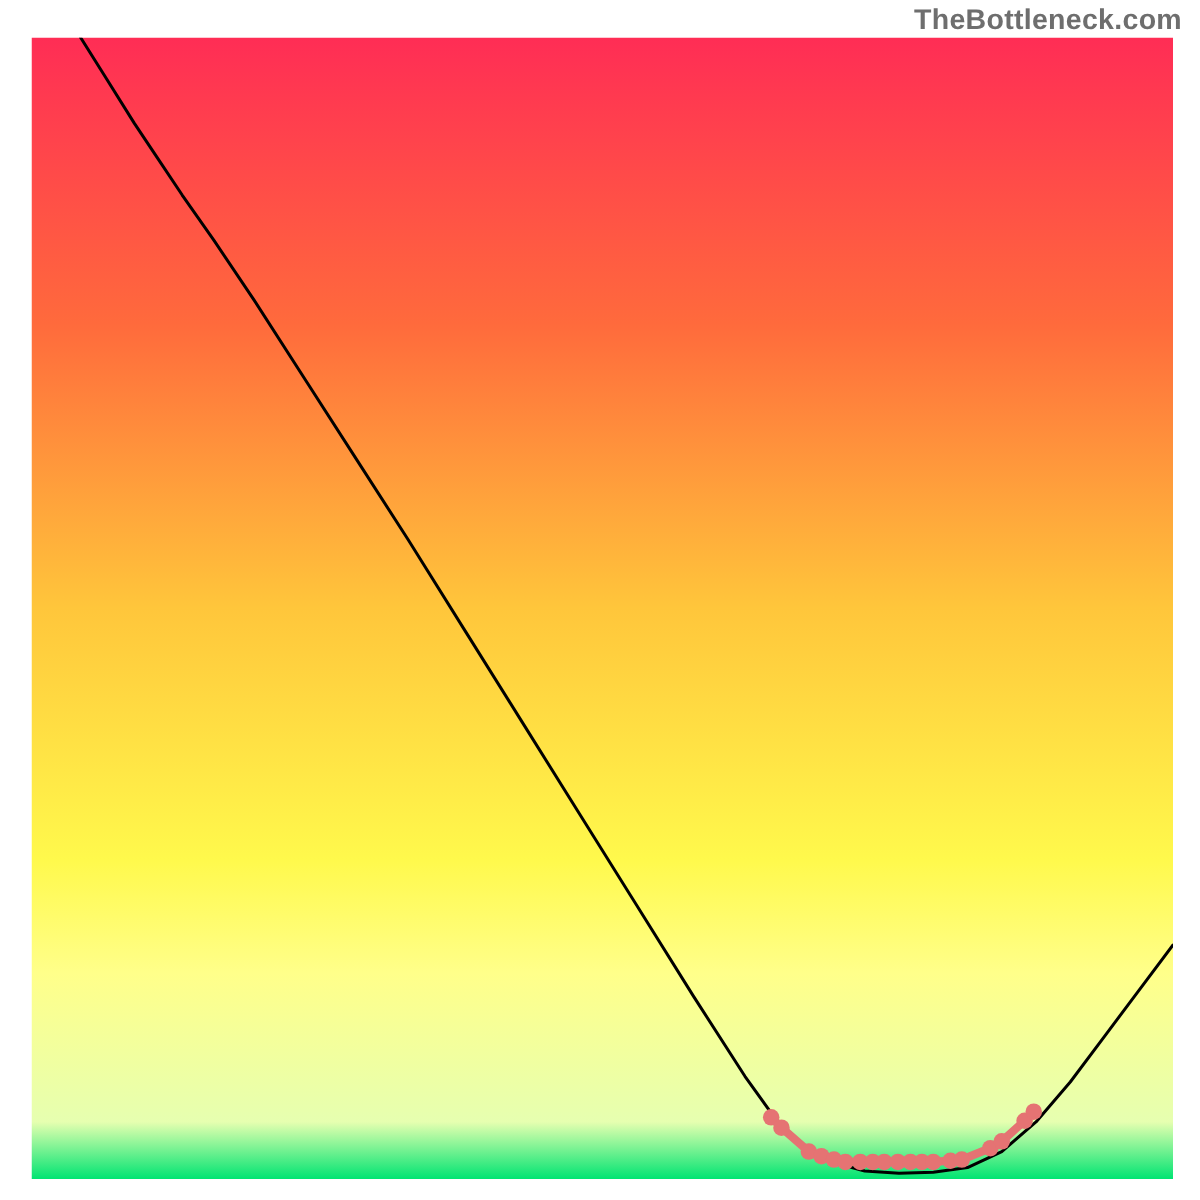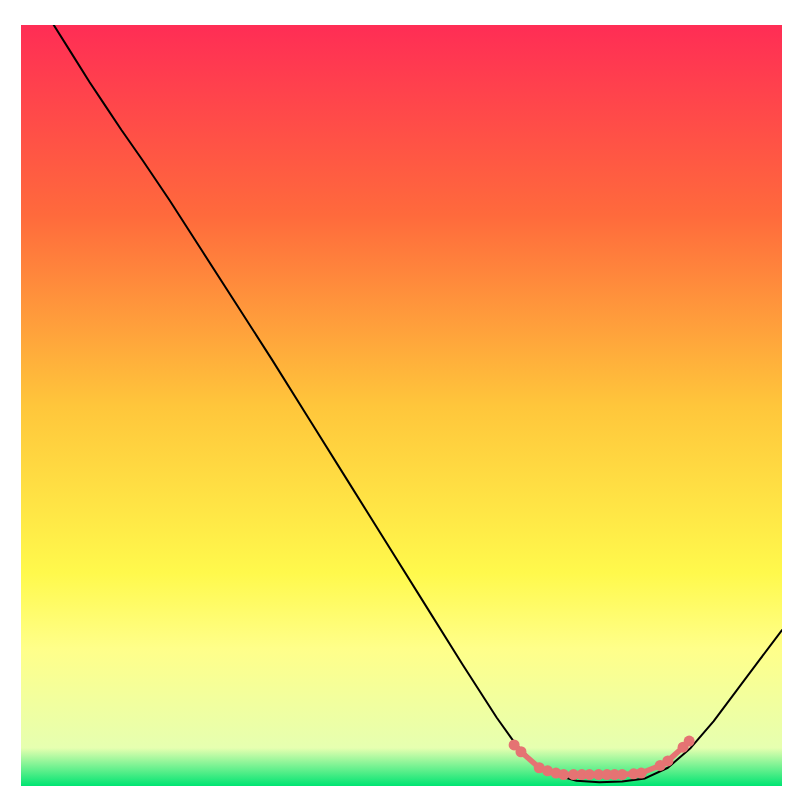--- a/index.html
+++ b/index.html
@@ -33,20 +33,21 @@
     height: 761px;
   }
   svg {
     display: block;
   }
 </style>
 </head>
 <body>
 
 <div class="wrap">
+  <div class="attribution">TheBottleneck.com</div>
 
   <div class="plot">
     <svg id="chart-svg" width="761" height="761" viewBox="0 0 761 761">
       <defs>
         <linearGradient id="bg-grad" x1="0" y1="0" x2="0" y2="1">
             <stop offset="0%" stop-color="#ff2d55"></stop>
             <stop offset="25%" stop-color="#ff6a3c"></stop>
             <stop offset="50%" stop-color="#ffc63b"></stop>
             <stop offset="72%" stop-color="#fff94c"></stop>
             <stop offset="82%" stop-color="#ffff8a"></stop>

